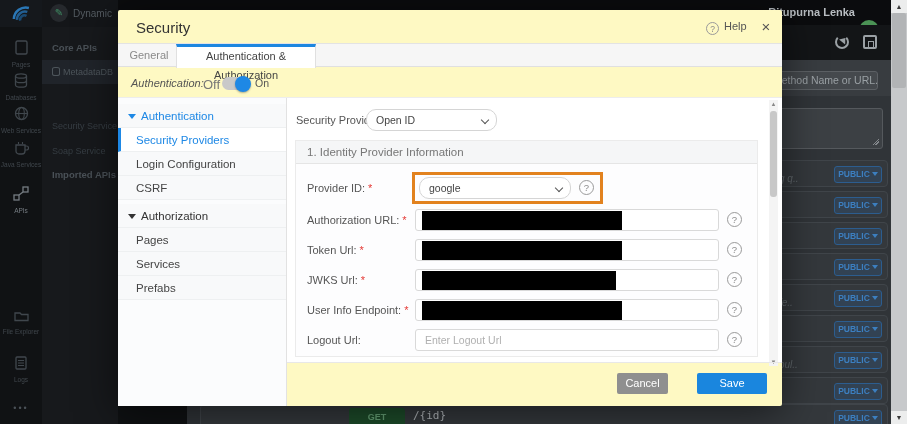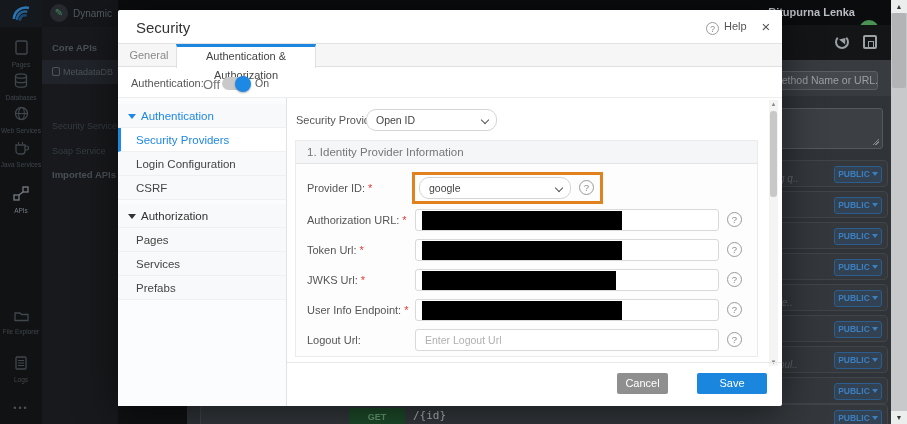--- a/index.html
+++ b/index.html
@@ -54,38 +54,38 @@
   .sub-head{position:absolute;left:0;top:0;width:76px;height:27px;background:#141619;}
   .dyn-ic{position:absolute;left:8px;top:4px;width:18px;height:18px;border-radius:50%;background:#26292d;
           color:#3e8b62;font-size:10px;text-align:center;line-height:18px;}
   .dyn-name{position:absolute;left:31px;top:8px;font-size:10px;color:#555c62;white-space:nowrap;}
   .sub-sect{position:absolute;left:10px;font-size:9.5px;font-weight:bold;color:#4a5157;white-space:nowrap;}
   .sub-item{position:absolute;left:0;width:76px;height:24px;font-size:9px;color:#363d43;line-height:24px;padding-left:10px;white-space:nowrap;}
   .sub-item.sel{background:#20242a;color:#4d555b;}
   .db-ic{display:inline-block;width:8px;height:9px;border:1px solid #4d555b;border-radius:3px/2px;margin-right:3px;vertical-align:-1px;}
 
   
-  .modal{position:absolute;left:118px;top:10px;width:664px;height:396px;background:#ffffff;border-radius:2px;
+  .modal{position:absolute;left:118px;top:10px;width:664px;height:396px;background:#fef9c3;border-radius:2px;
          box-shadow:0 6px 40px rgba(0,0,0,.55);}
   .m-header{position:absolute;left:0;top:0;width:664px;height:34px;border-bottom:1px solid #e3e3e3;}
   .m-title{position:absolute;left:18px;top:9px;font-size:15px;color:#333;}
   .qmark{display:inline-block;width:15px;height:15px;border:1px solid #9a9a9a;border-radius:50%;color:#8a8a8a;
          font-size:9.5px;text-align:center;line-height:14px;}
   .m-help{position:absolute;left:588px;top:10px;font-size:11px;color:#555;}
   .m-help .qmark{width:13px;height:13px;line-height:12px;font-size:8.5px;vertical-align:-2px;margin-right:5px;}
   .m-close{position:absolute;left:638px;top:7px;width:20px;height:20px;color:#555;font-size:15px;text-align:center;line-height:20px;}
 
   .m-tabs{position:absolute;left:0;top:34px;width:664px;height:23px;background:#f6f6f6;border-bottom:1px solid #e0e0e0;}
   .tab{position:absolute;top:0;height:23px;font-size:11px;line-height:22px;text-align:center;color:#8a8a8a;}
   .tab.inactive{left:4px;width:54px;}
   .tab.active{left:58px;width:140px;background:#fff;border-top:3px solid #1d87e0;border-left:1px solid #e0e0e0;
               border-right:1px solid #e0e0e0;height:24px;line-height:19px;color:#444;}
 
   .m-toggle-row{position:absolute;left:0;top:57px;width:664px;height:31px;border-bottom:1px solid #ededed;}
-  .tg-label{position:absolute;left:13px;top:10px;font-size:11px;color:#555;}
+  .tg-label{position:absolute;left:13px;top:10px;font-size:11px;color:#555;font-style:italic;}
   .tg-off{position:absolute;left:85px;top:10px;font-size:13px;color:#777;}
   .tg-on{position:absolute;left:137px;top:10px;font-size:10.5px;color:#555;}
   .toggle{position:absolute;left:104px;top:10px;width:27px;height:13px;background:#c9c9c9;border-radius:7px;}
   .toggle .knob{position:absolute;right:-2px;top:-1.5px;width:16px;height:16px;border-radius:50%;background:#1e88e5;box-shadow:0 1px 2px rgba(0,0,0,.3);}
 
   .m-nav{position:absolute;left:0;top:88px;width:169px;height:308px;background:#fbfcfd;border-right:1px solid #e2e2e2;}
   .nav-row{position:relative;height:24px;font-size:11.5px;line-height:24px;color:#444;border-bottom:1px solid #eef0f1;padding-left:18px;background:#f8f9fa;}
   .nav-row.group{padding-left:10px;color:#333;}
   .nav-row.group.active-group{color:#1e88e5;}
   .nav-row.selected{border-left:3px solid #1e88e5;padding-left:15px;color:#1e88e5;background:#fff;}

